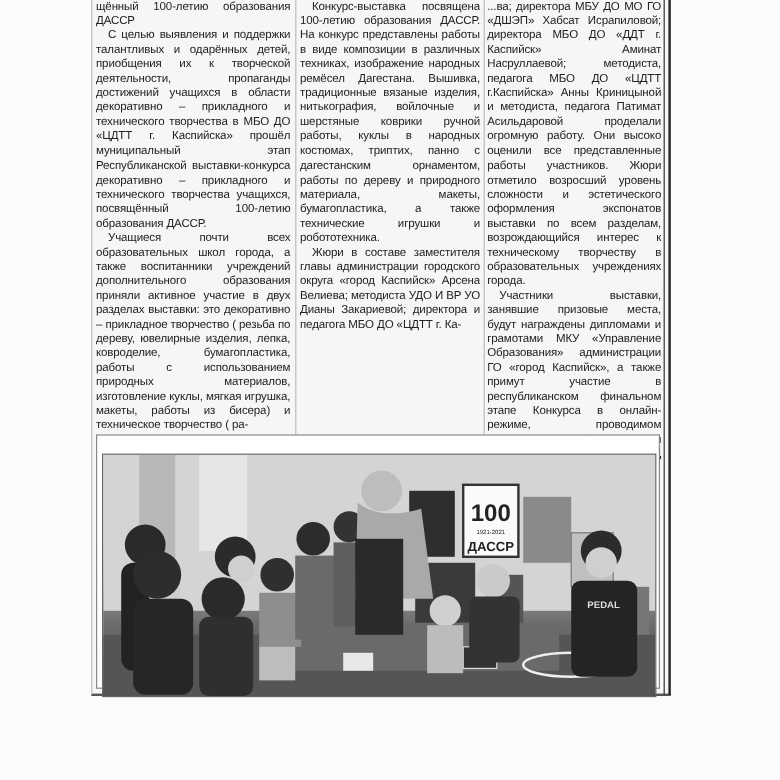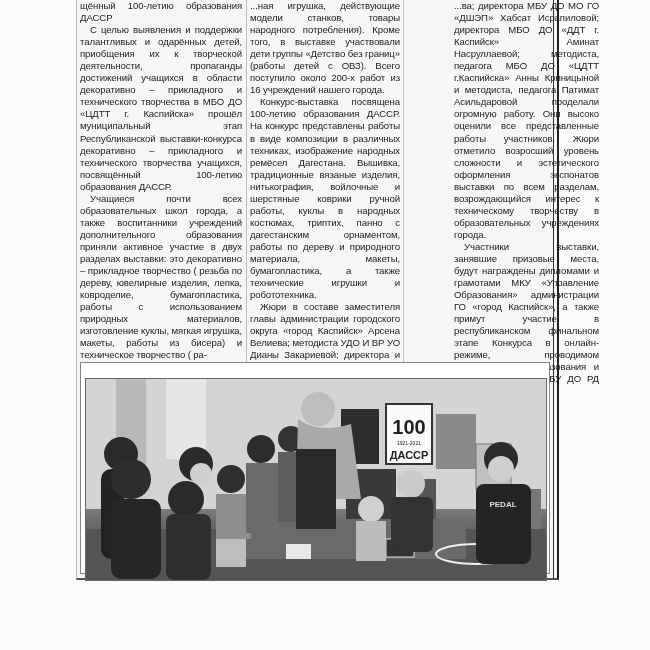--- a/index.html
+++ b/index.html
@@ -18,21 +18,21 @@
     border-left: 1px solid #333; border-right: 2px solid #222;
   }
   .col {
     position: absolute; top: 0; font-size: 9.6px; line-height: 12.05px; color: #222;
     text-align: justify; letter-spacing: -0.1px;
   }
   .col p { margin: 0; text-indent: 10px; }
   .col p.noindent { text-indent: 0; }
   .col1 { left: 80px; width: 162px; }
   .col2 { left: 250px; width: 150px; }
-  .col3 { left: 406px; width: 145px; margin-left: 48px; }
+  .col3 { left: 406px; width: 145px; }
   .col-rule {
     position: absolute; top: 0; width: 1px; height: 362px; background: #bbb;
   }
   .photo-frame {
     position: absolute; left: 80px; top: 362px; width: 470px; height: 212px;
     border: 1px solid #888; background: #fff; box-sizing: border-box;
   }
   .photo {
     position: absolute; left: 85px; top: 378px; width: 460px; height: 201px;
     border: 1px solid #666; overflow: hidden;
@@ -48,21 +48,20 @@
 <div class="col-rule" style="left:246px"></div>
 <div class="col-rule" style="left:403px"></div>
 
 <div class="col col1">
   <p class="noindent">щённый 100-летию образования ДАССР</p>
   <p>С целью выявления и поддержки талантливых и одарённых детей, приобщения их к творческой деятельности, пропаганды достижений учащихся в области декоративно – прикладного и технического творчества в МБО ДО «ЦДТТ г. Каспийска» прошёл муниципальный этап Республиканской выставки-конкурса декоративно – прикладного и технического творчества учащихся, посвящённый 100-летию образования ДАССР.</p>
   <p>Учащиеся почти всех образовательных школ города, а также воспитанники учреждений дополнительного образования приняли активное участие в двух разделах выставки: это декоративно – прикладное творчество ( резьба по дереву, ювелирные изделия, лепка, ковроделие, бумагопластика, работы с использованием природных материалов, изготовление куклы, мягкая игрушка, макеты, работы из бисера) и техническое творчество ( ра-</p>
 </div>
 
 <div class="col col2">
-  <p class="noindent">...ная игрушка, действующие модели станков, товары народного потребления). Кроме того, в выставке участвовали дети группы «Детство без границ» (работы детей с ОВЗ). Всего поступило около 200-х работ из 16 учреждений нашего города.</p>
   <p>Конкурс-выставка посвящена 100-летию образования ДАССР. На конкурс представлены работы в виде композиции в различных техниках, изображение народных ремёсел Дагестана. Вышивка, традиционные вязаные изделия, нитькография, войлочные и шерстяные коврики ручной работы, куклы в народных костюмах, триптих, панно с дагестанским орнаментом, работы по дереву и природного материала, макеты, бумагопластика, а также технические игрушки и робототехника.</p>
   <p>Жюри в составе заместителя главы администрации городского округа «город Каспийск» Арсена Велиева; методиста УДО И ВР УО Дианы Закариевой; директора и педагога МБО ДО «ЦДТТ г. Ка-</p>
 </div>
 
 <div class="col col3">
   <p class="noindent">...ва; директора МБУ ДО МО ГО «ДШЭП» Хабсат Исрапиловой; директора МБО ДО «ДДТ г. Каспийск» Аминат Насруллаевой; методиста, педагога МБО ДО «ЦДТТ г.Каспийска» Анны Криницыной и методиста, педагога Патимат Асильдаровой проделали огромную работу. Они высоко оценили все представленные работы участников. Жюри отметило возросший уровень сложности и эстетического оформления экспонатов выставки по всем разделам, возрождающийся интерес к техническому творчеству в образовательных учреждениях города.</p>
   <p>Участники выставки, занявшие призовые места, будут награждены дипломами и грамотами МКУ «Управление Образования» администрации ГО «город Каспийск», а также примут участие в республиканском финальном этапе Конкурса в онлайн-режиме, проводимом Министерством образования и науки РД на базе ГБУ ДО РД «МАН РД».</p>
 </div>
 
 <div class="photo-frame"></div>

